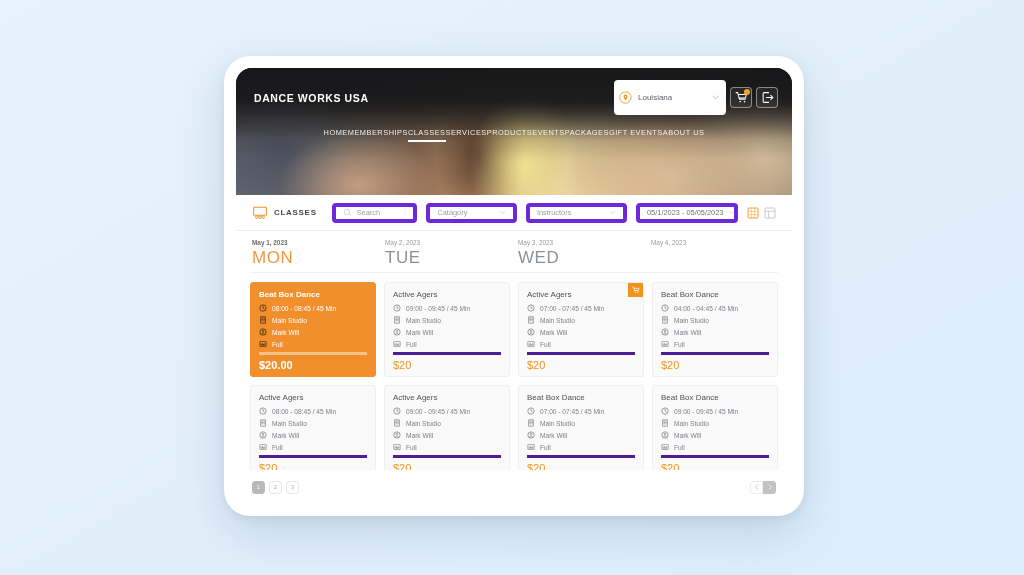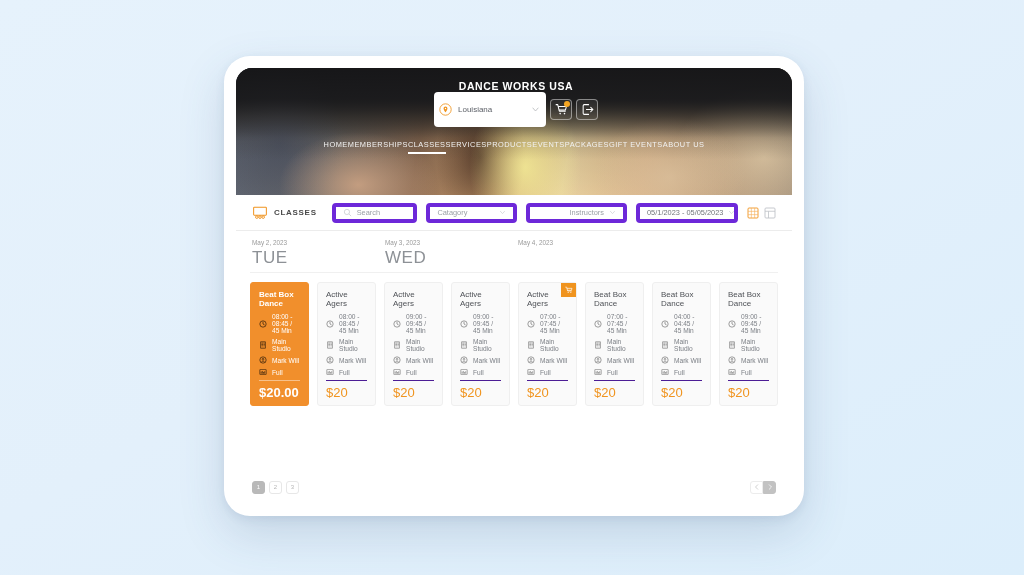--- a/index.html
+++ b/index.html
@@ -94,21 +94,20 @@
       radial-gradient(ellipse 90px 120px at 8% 60%, rgba(70,76,92,.75), rgba(70,76,92,0) 70%);
   }
   .hero-shade { position: absolute; inset: 0;
     background: linear-gradient(180deg, rgba(22,22,24,.93) 0%, rgba(26,26,28,.90) 24%, rgba(36,34,32,.60) 38%, rgba(44,40,34,.16) 55%, rgba(0,0,0,0) 72%);
   }
 
   .hero-top {
     position: relative;
     display: flex; align-items: center; justify-content: space-between;
     padding: 12px 14px 0 18px;
-    flex-direction: column;
   }
   .brand {
     color: #fff;
     font-size: 10.5px;
     font-weight: bold;
     letter-spacing: .6px;
   }
   .top-right { display: flex; align-items: center; gap: 4px; }
   .loc-pill {
     display: flex; align-items: center; gap: 6px;
@@ -177,21 +176,21 @@
     border: 4px solid #6d28d9;
     border-radius: 4px;
     display: flex; align-items: center;
     padding: 0 7px;
     gap: 5px;
     background: #fff;
   }
   .field span { font-size: 7.4px; color: #9aa0a6; white-space: nowrap; }
   .f-search { width: 88px; }
   .f-cat { width: 93px; justify-content: space-between; }
-  .f-inst { width: 104px; justify-content: flex-end; }
+  .f-inst { width: 104px; justify-content: space-between; }
   .f-date { width: 102px; justify-content: space-between; }
   .f-date span { color: #70757a; }
   .search-ico { width: 9px; height: 9px; flex: none; opacity: .5; }
   .caret { width: 7px; height: 7px; opacity: .5; flex: none; }
 
   .view-toggles { display: flex; align-items: center; gap: 5px; margin-left: auto; }
   .vt { width: 12px; height: 12px; }
 
   
   .schedule {
@@ -212,21 +211,21 @@
   .day-date.active { color: #6d6d6d; font-weight: bold; }
   .day-name { font-size: 17px; color: #8d9196; letter-spacing: .5px; }
   .day-name.active { color: #f09a3e; }
 
   .cards-wrap {
     display: grid;
     grid-template-columns: repeat(4, 1fr);
     gap: 8px;
     padding-top: 9px;
   }
-  .col { display: flex; flex-direction: row; gap: 8px; }
+  .col { display: flex; flex-direction: column; gap: 8px; }
 
   .card {
     background: #fafafa;
     border: 1px solid #efefef;
     border-radius: 3px;
     padding: 7px 8px 0 8px;
     position: relative;
   }
   .card.selected {
     background: #f18f2c;
@@ -241,23 +240,23 @@
   .card.selected .card-title { color: #fff; font-weight: bold; }
   .row {
     display: flex; align-items: center; gap: 5px;
     margin-bottom: 4px;
   }
   .row span { font-size: 6.6px; color: #7b7f85; }
   .card.selected .row span { color: #fff; }
   .row svg { width: 8px; height: 8px; flex: none; opacity: .62; }
   .card.selected .row svg { opacity: .95; }
   .price {
-    font-size: 13px;
+    font-size: 11px;
     color: #f0941f;
-    border-top: 1px solid #4c1d95;
+    border-top: 3px solid #4c1d95;
     padding: 4px 0 5px 0;
     margin-top: 2px;
   }
   .card.selected .price {
     color: #fff;
     font-weight: bold;
     border-top-color: rgba(255,255,255,.45);
   }
   .card-badge {
     position: absolute;
@@ -410,20 +409,24 @@
         <svg class="vt" viewBox="0 0 24 24">
           <rect x="2" y="2" width="20" height="20" rx="2" fill="none" stroke="#bfc3c8" stroke-width="1.8"></rect>
           <path d="M2 8.5h20M9 8.5V22" stroke="#bfc3c8" stroke-width="1.6"></path>
         </svg>
       </div>
     </div>
 
     <div class="schedule">
       <div class="day-head">
         <div>
+          <div class="day-date active">May 1, 2023</div>
+          <div class="day-name active">MON</div>
+        </div>
+        <div>
           <div class="day-date">May 2, 2023</div>
           <div class="day-name">TUE</div>
         </div>
         <div>
           <div class="day-date">May 3, 2023</div>
           <div class="day-name">WED</div>
         </div>
         <div>
           <div class="day-date">May 4, 2023</div>
         </div>

